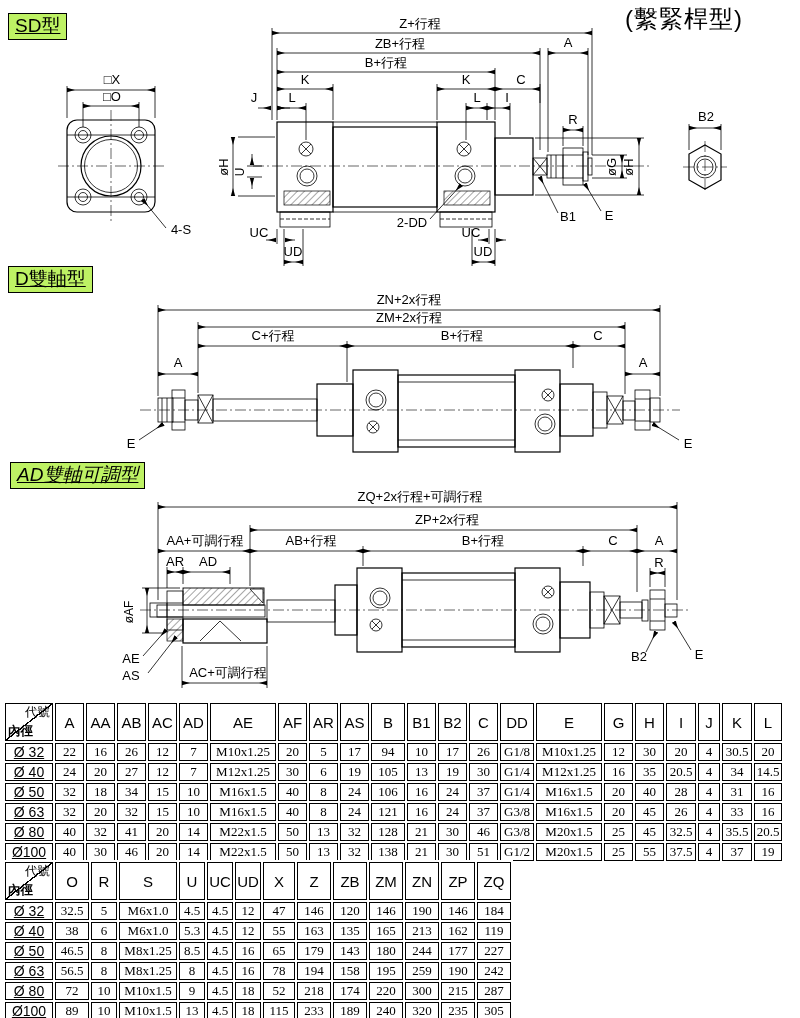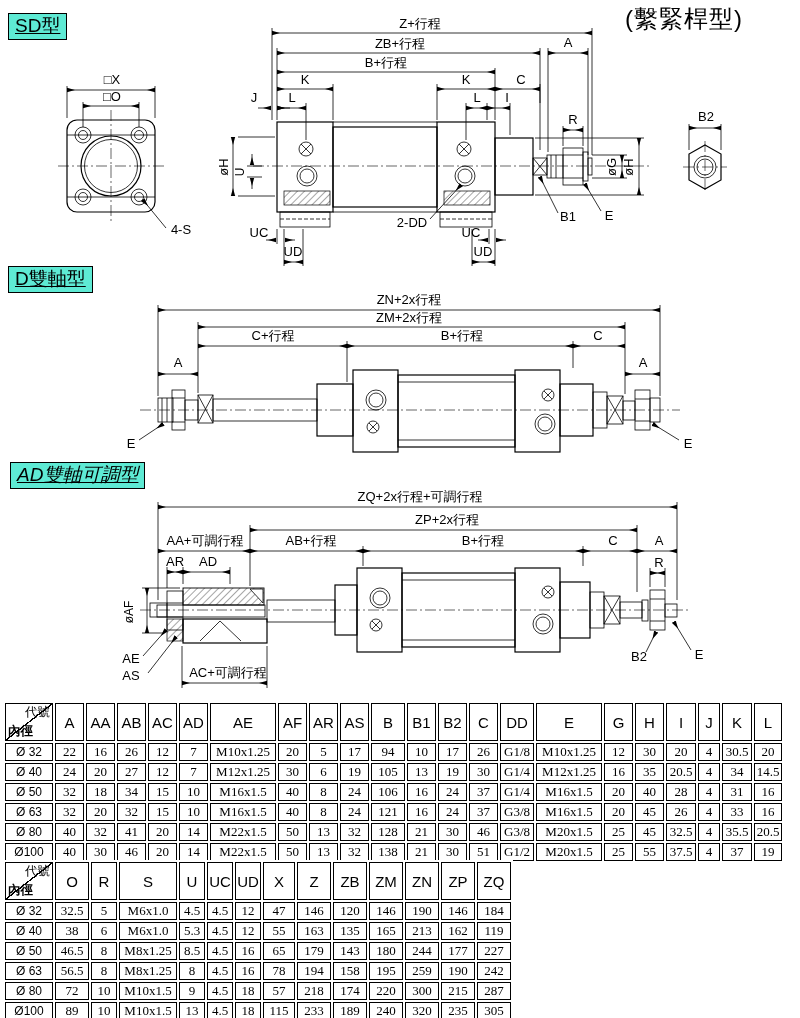--- a/index.html
+++ b/index.html
@@ -1,35 +1,35 @@
 <!DOCTYPE html>
 <html><head>
 <meta charset="utf-8">
 <style>
   html,body{margin:0;padding:0;}
   body{width:800px;height:1018px;position:relative;background:#fff;
        font-family:"Liberation Sans",sans-serif;color:#000;overflow:hidden;}
   .section-label{position:absolute;border:1.6px solid #000;padding:0 6px 1px 6px;
-       font-size:19px;line-height:24px;background:#5eead4;white-space:nowrap;}
+       font-size:19px;line-height:24px;background:#bef264;white-space:nowrap;}
   .section-label span{text-decoration:underline;}
   #note-right{position:absolute;top:3px;left:625px;font-size:24px;letter-spacing:1px;}
   svg text{font-family:"Liberation Sans",sans-serif;font-size:13px;fill:#000;}
   svg text.small{font-size:12px;}
   .ol{fill:none;stroke:#000;stroke-width:1.2;}
   .tl{fill:none;stroke:#000;stroke-width:0.8;}
   .dim{fill:none;stroke:#000;stroke-width:0.8;}
   .cl{fill:none;stroke:#000;stroke-width:0.6;stroke-dasharray:11 3 2 3;}
   
   .dtable{border-collapse:separate;border-spacing:2px;background:#fff;table-layout:fixed;}
   .dtable th,.dtable td{border:1px solid #000;padding:0;text-align:center;overflow:hidden;
        font-weight:normal;white-space:nowrap;}
   .dtable thead th{height:36px;font-size:15px;font-family:"Liberation Sans",sans-serif;}
   .dtable tbody th,.dtable tbody td{height:16px;}
   .dtable tbody td{font-family:"Liberation Serif",serif;font-size:13px;}
-  .dtable th.bore{font-size:12px;}
+  .dtable th.bore{font-size:14px;text-decoration:underline;}
   th.corner{position:relative;background:
      linear-gradient(to bottom right,#fff 48.8%,#000 48.8%,#000 51.2%,#fff 51.2%); padding-left: 33px;}
   th.corner .c-top{position:absolute;top:0;right:2px;font-size:12.5px;}
   th.corner .c-bot{position:absolute;bottom:0;left:2px;font-size:12.5px;font-weight:bold;}
   #t1wrap{position:absolute;left:3px;top:701px;}
   #t2wrap{position:absolute;left:3px;top:860px;}
 </style>
 </head>
 <body>
 
@@ -714,21 +714,21 @@
           <td>242</td>
         </tr>
         <tr>
           <th class="bore">Ø 80</th>
           <td>72</td>
           <td>10</td>
           <td>M10x1.5</td>
           <td>9</td>
           <td>4.5</td>
           <td>18</td>
-          <td>57</td>
+          <td>52</td>
           <td>218</td>
           <td>174</td>
           <td>220</td>
           <td>300</td>
           <td>215</td>
           <td>287</td>
         </tr>
         <tr>
           <th class="bore">Ø100</th>
           <td>89</td>

